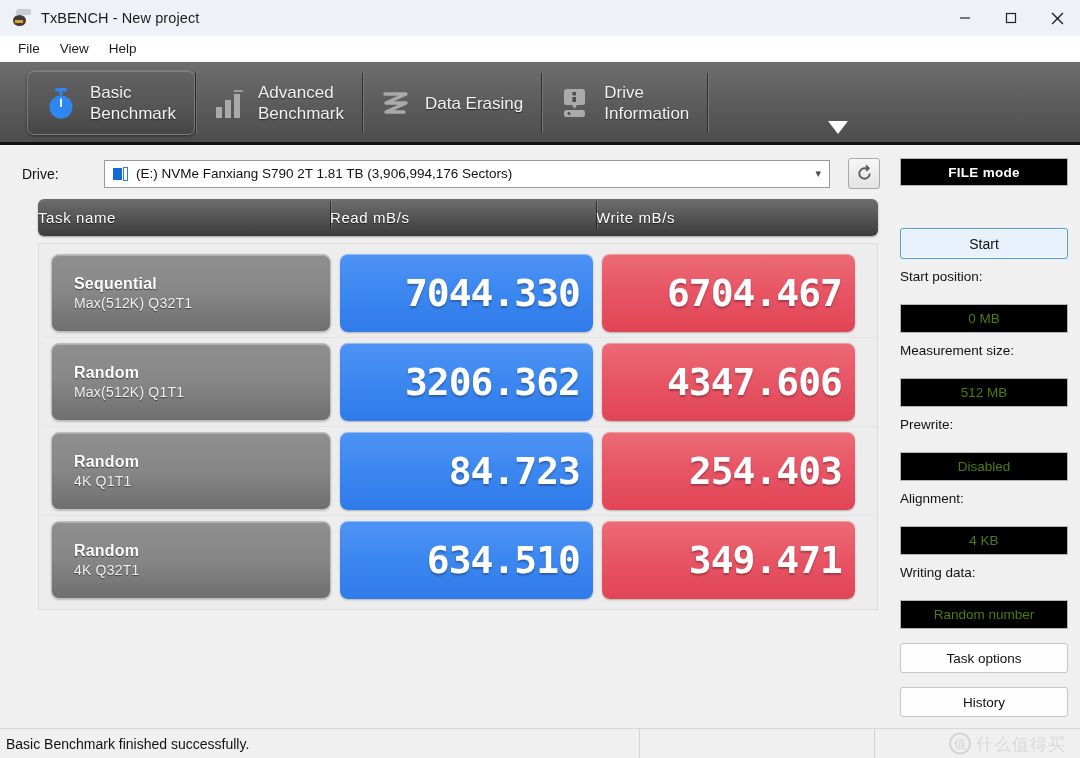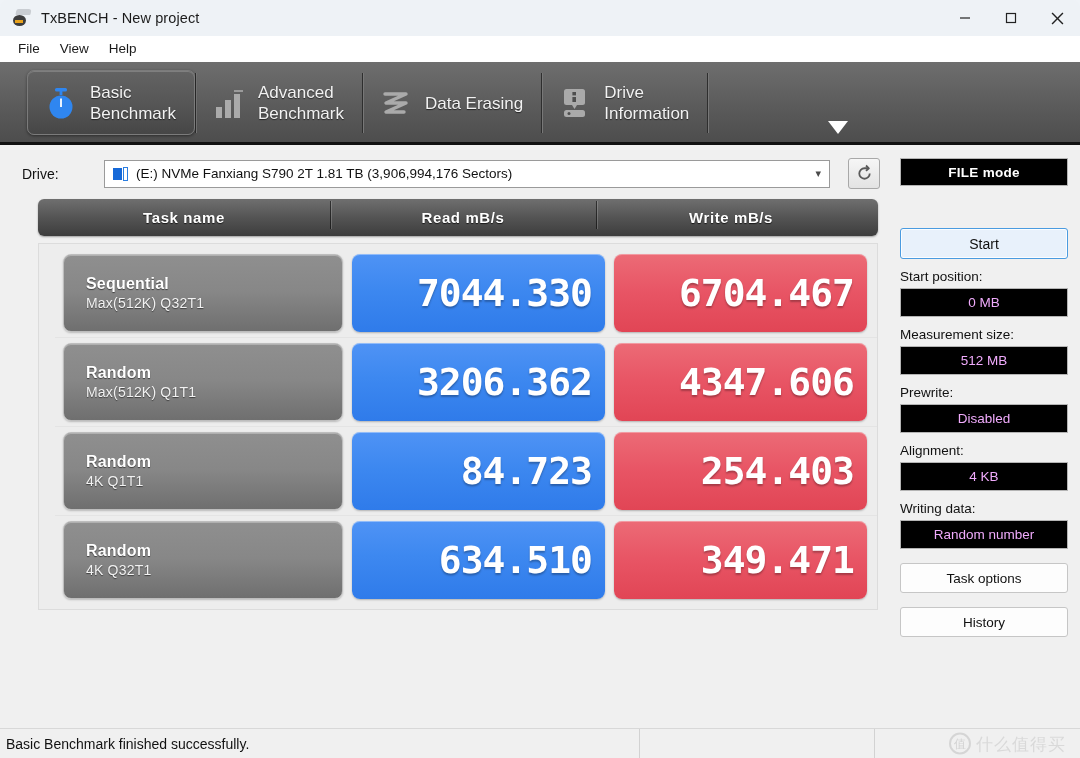--- a/index.html
+++ b/index.html
@@ -160,39 +160,39 @@
   
   .results { padding: 0 14px 0 38px; }
   .table-head {
     height: 37px;
     background: linear-gradient(180deg,#6f6f6f 0%,#545454 50%,#3d3d3d 100%);
     border-radius: 6px;
     display: flex; align-items: center;
     box-shadow: 0 1px 2px rgba(0,0,0,0.35);
   }
   .th {
-    color: #fff; font-size: 15px; font-weight: bold;
-    text-align: center; letter-spacing: 0.6px;
+    color: #fff; font-size: 15px; font-weight: normal;
+    letter-spacing: 0.6px;
     text-shadow: 0 1px 1px rgba(0,0,0,0.7);
     position: relative;
   }
   .th.c1 { width: 292px; }
   .th.c2 { width: 266px; }
   .th.c3 { width: 270px; }
   .th.c2::before, .th.c3::before {
     content: ""; position: absolute; left: 0; top: -8px;
     width: 1px; height: 28px; background: rgba(0,0,0,0.55);
     box-shadow: 1px 0 0 rgba(255,255,255,0.18);
   }
 
   .rows-box {
     margin-top: 7px;
     background: #ededed;
     border: 1px solid #dcdcdc;
-    padding: 5px 0 5px 16px;
+    padding: 5px 0 5px 4px;
   }
   .row {
     display: flex; align-items: center;
     padding: 5px 0 5px 8px; gap: 9px;
     border-bottom: 1px solid #e4e4e4;
   }
   .row:last-child { border-bottom: none; }
   .cell-name {
     width: 280px; height: 78px; flex: 0 0 auto;
     background: linear-gradient(180deg,#8f8f8f 0%,#878787 48%,#6f6f6f 100%);
@@ -247,22 +247,22 @@
     font-size: 14px; color: #101010;
     box-shadow: inset 0 0 0 1px #fbfdff;
   }
   .field-label {
     font-size: 13.5px; color: #111;
     margin-top: 10px; margin-bottom: 4px;
   }
   .field-val {
     height: 29px; background: #000;
     border: 1px solid #b4b4b4;
-    color: #f0abfc; font-size: 13.5px;
-    display: flex; align-items: center; justify-content: center;
+    color: #4d7c0f; font-size: 13.5px;
+    display: flex; align-items: center; justify-content: center; margin-top: 16px;
   }
   .plain-btn {
     margin-top: 14px; height: 30px;
     background: #fdfdfd; border: 1px solid #c6c6c6; border-radius: 3px;
     display: flex; align-items: center; justify-content: center;
     font-size: 13.5px; color: #101010;
   }
 
   
   .statusbar {

